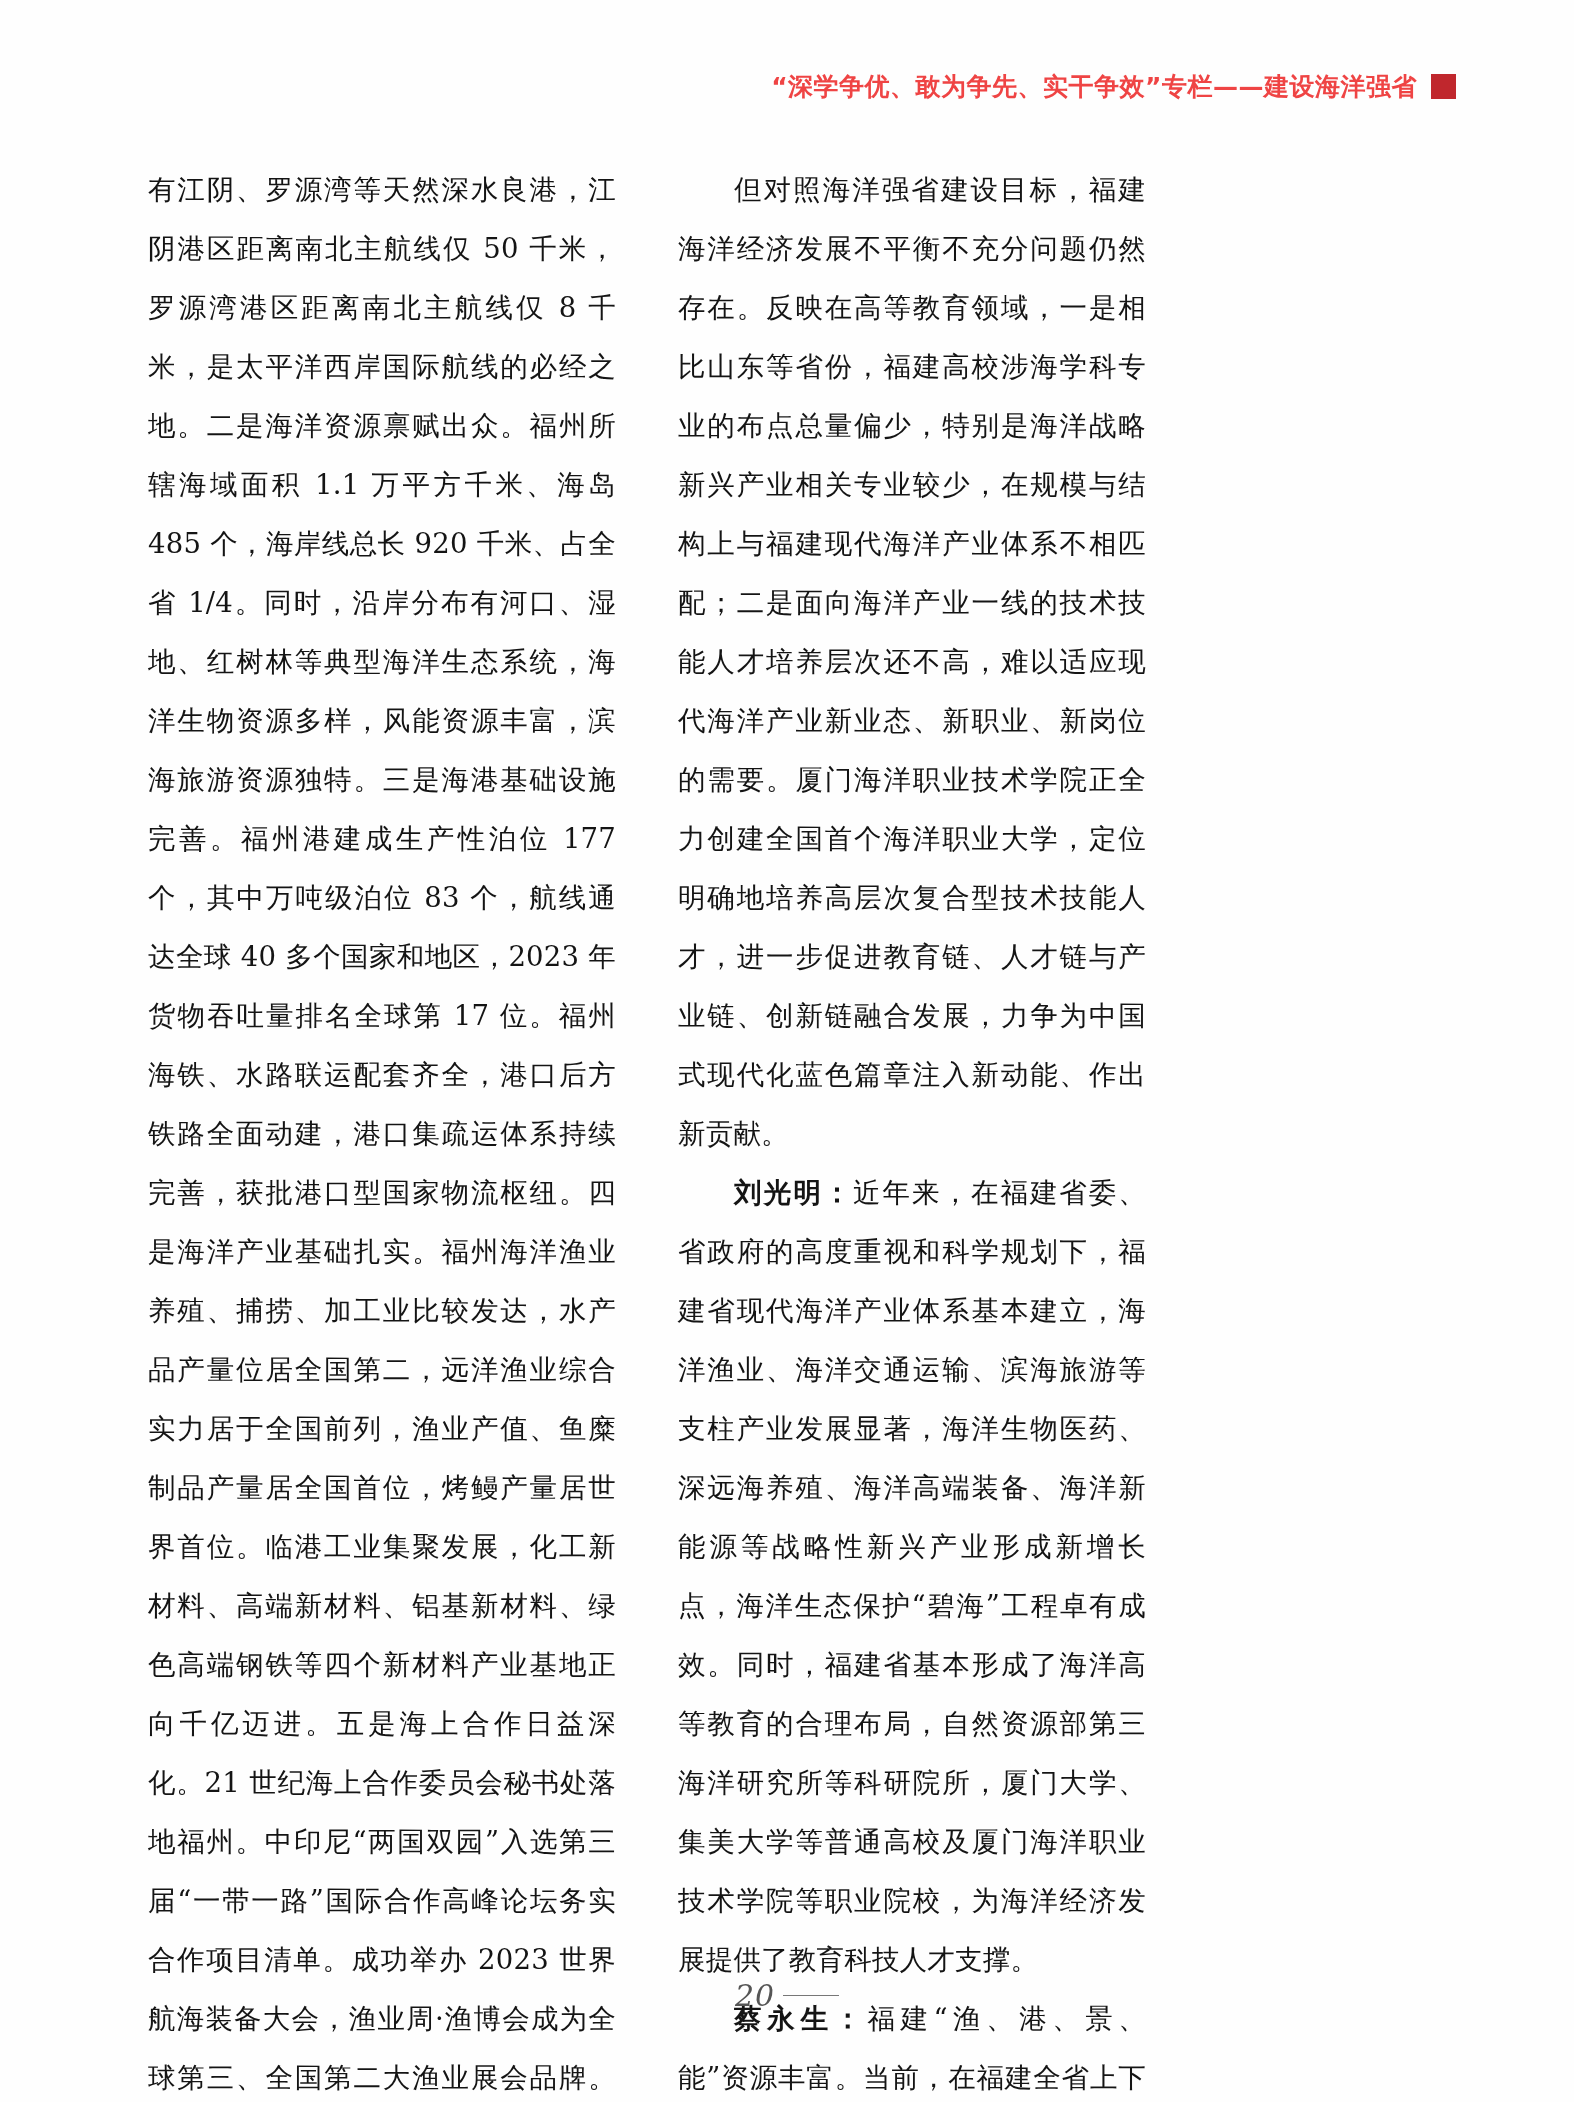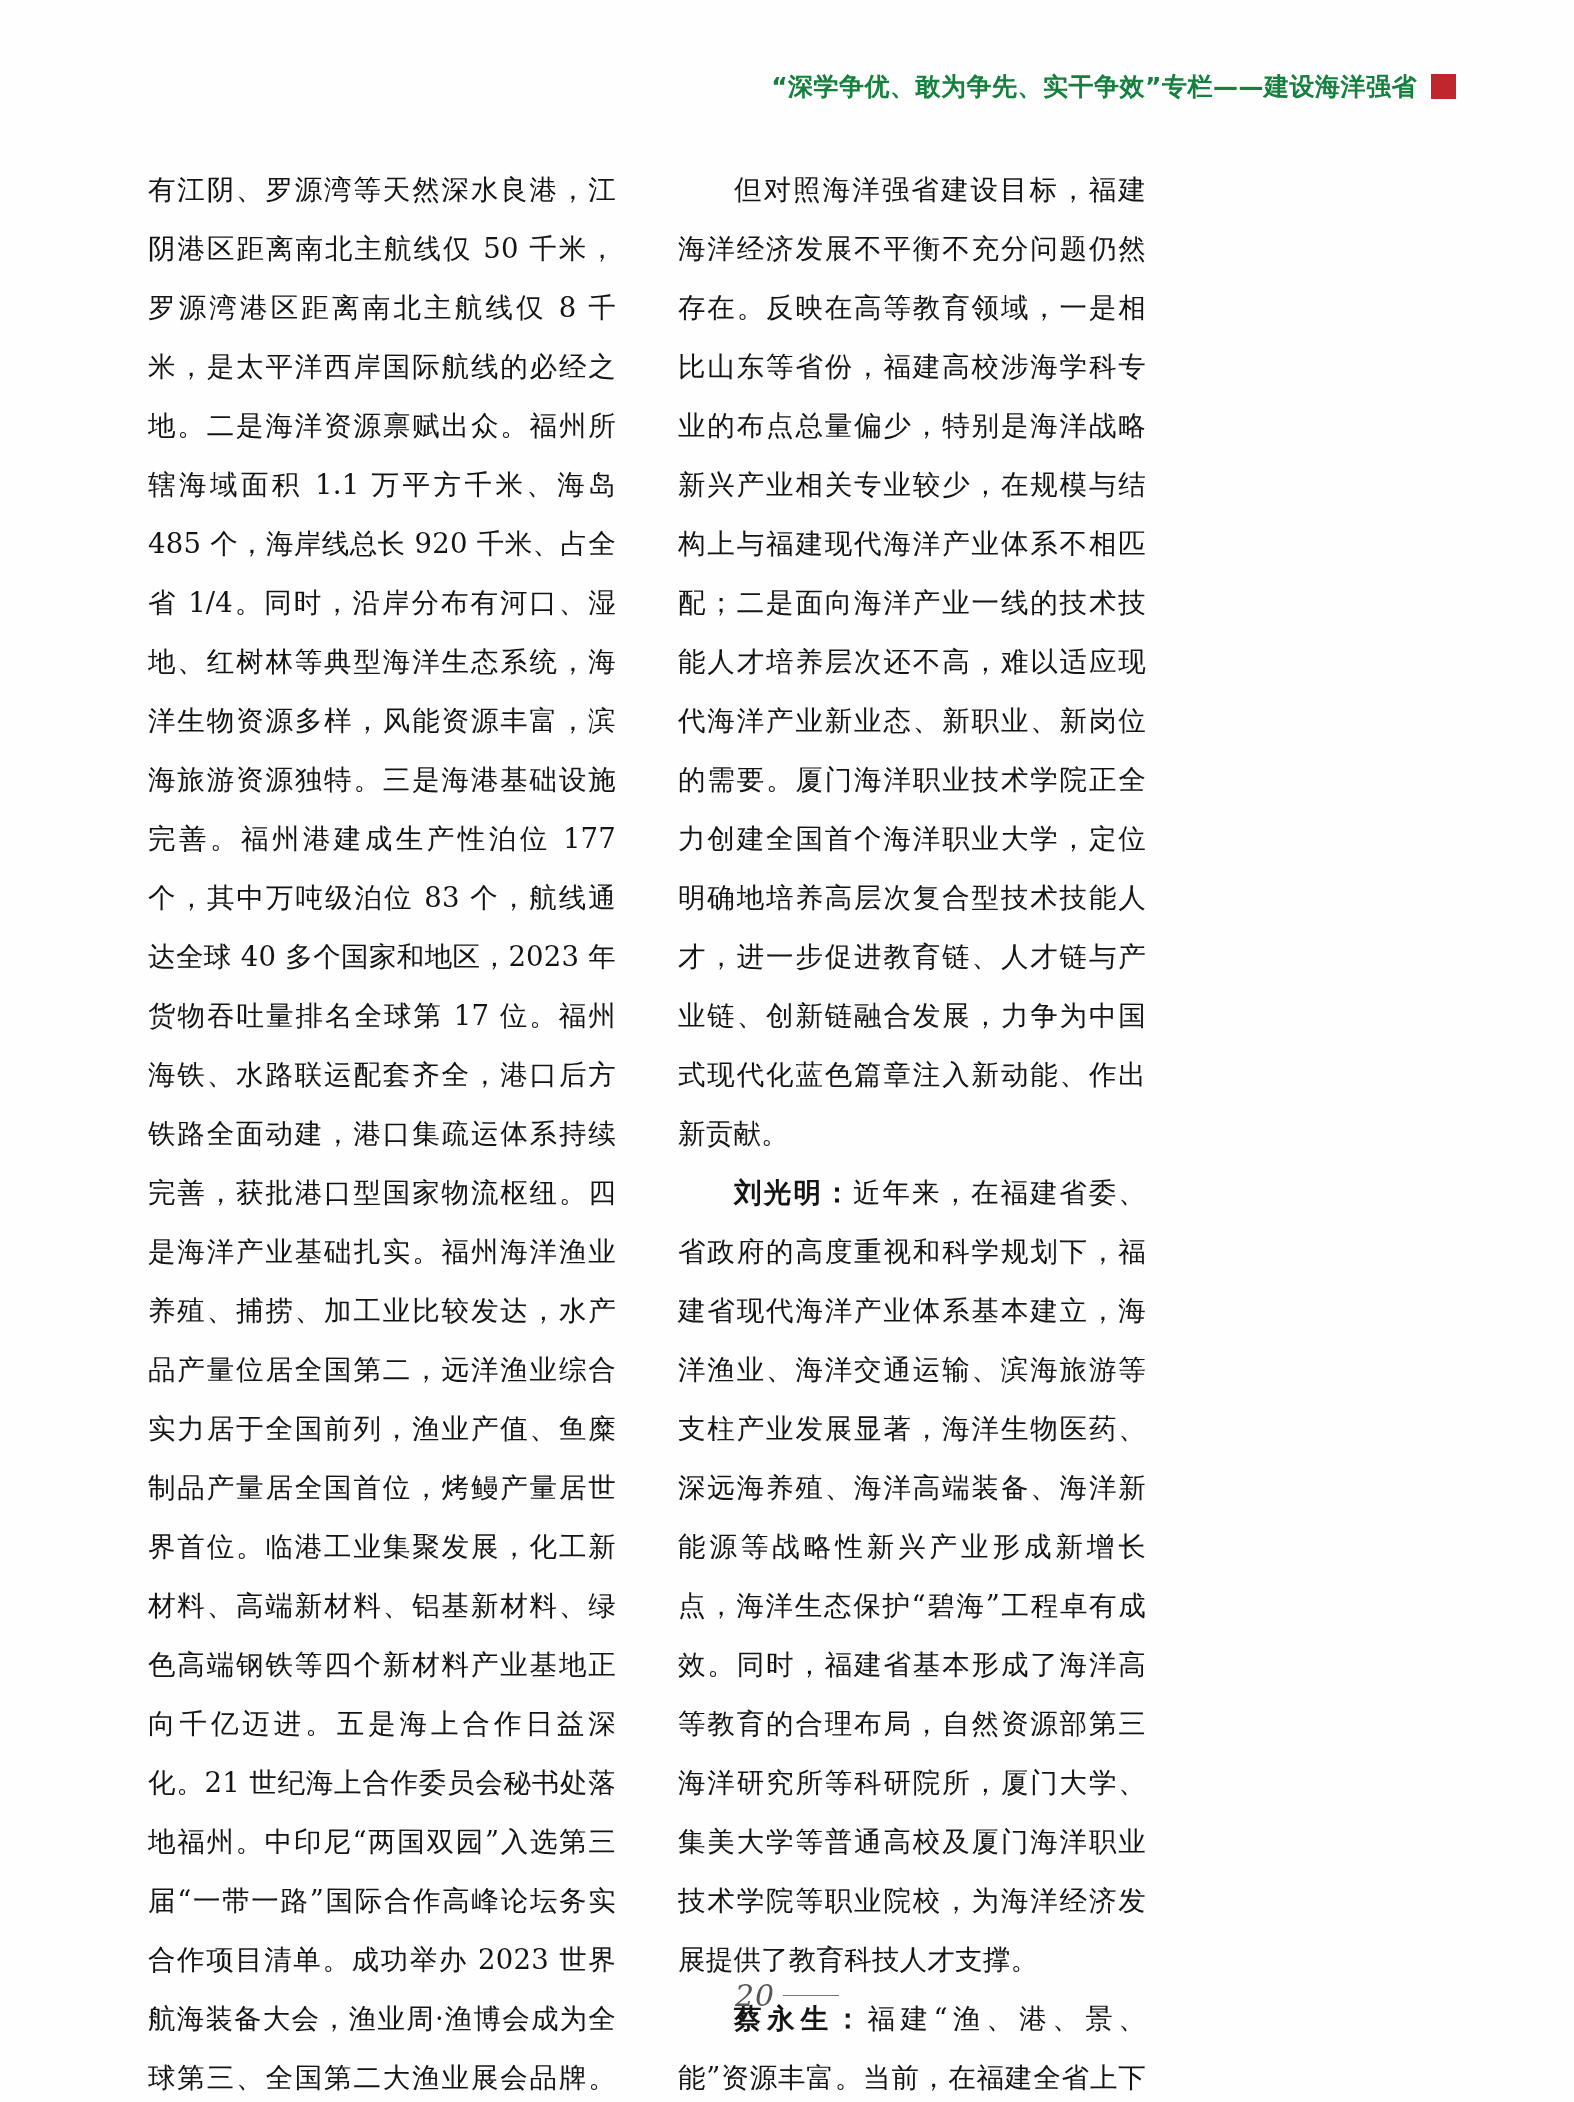--- a/index.html
+++ b/index.html
@@ -31,21 +31,21 @@
     display: flex;
     justify-content: flex-end;
     align-items: center;
     gap: 14px;
   }
   .running-header-text {
     font-family: "DejaVu Sans", "Liberation Sans", sans-serif;
     font-weight: 700;
     font-size: 25px;
     letter-spacing: 0.5px;
-    color: #15803d;
+    color: #ef4444;
     white-space: nowrap;
   }
   .header-mark {
     width: 25px;
     height: 25px;
     background: #c0272d;
     flex: 0 0 auto;
   }
 
   

